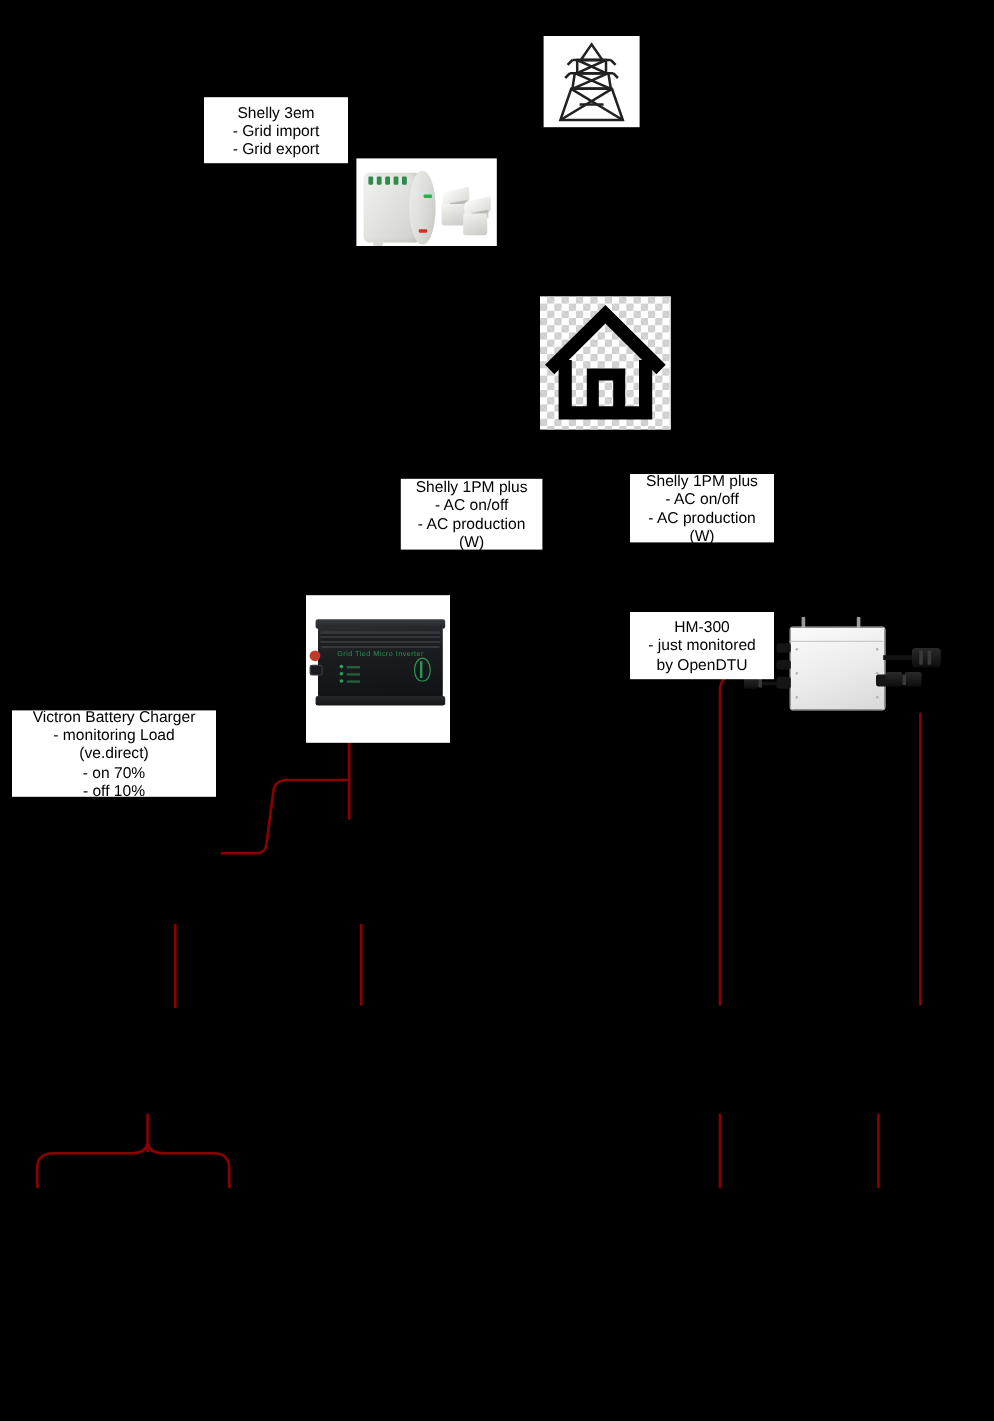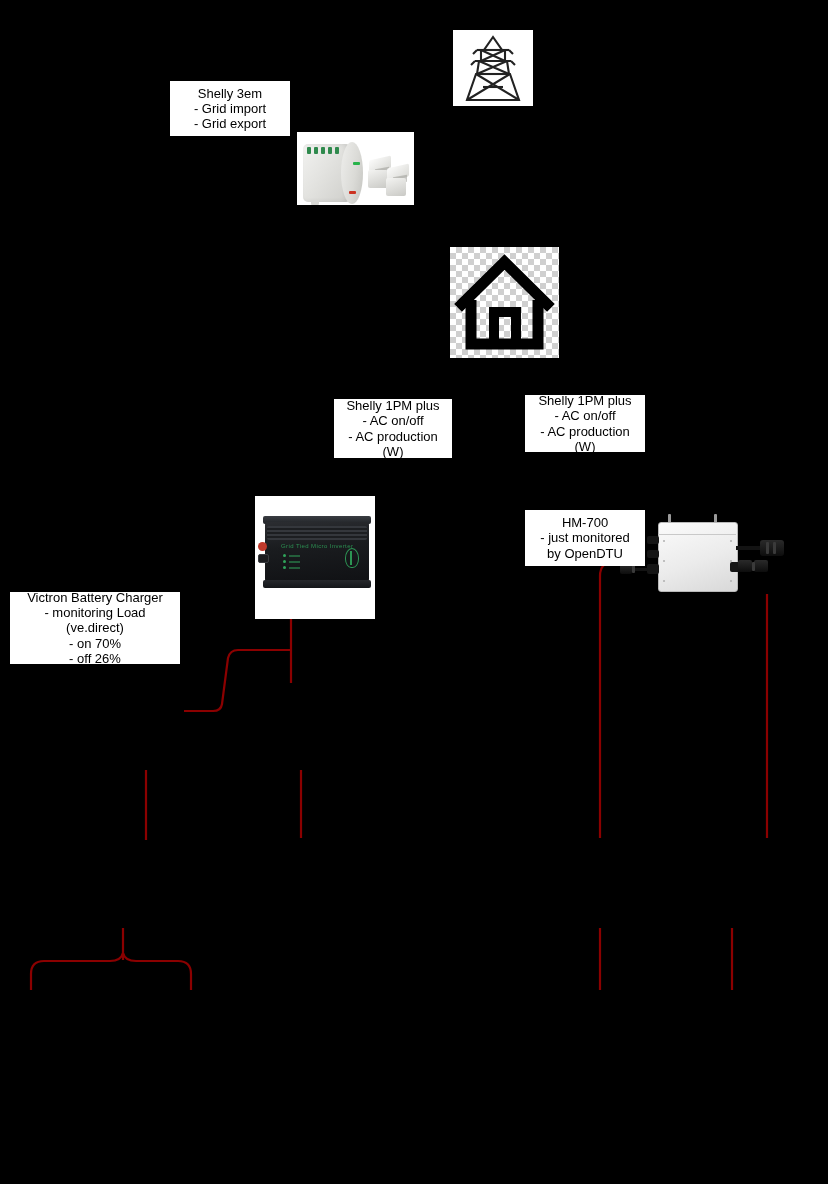--- a/index.html
+++ b/index.html
@@ -311,21 +311,21 @@
 
   <div class="label-box" style="left:334px; top:371px; width:118px; height:59px;">Shelly 1PM plus
 - AC on/off
 - AC production (W)</div>
 
   <div class="label-box" style="left:525px; top:367px; width:120px; height:57px;">Shelly 1PM plus
 - AC on/off
 - AC production (W)</div>
 
 
-  <div class="label-box" style="left:525px; top:482px; width:120px; height:56px;">HM-700
+  <div class="label-box" style="left:525px; top:482px; width:120px; height:56px;">HM-300
 - just monitored by OpenDTU</div>
 
   <div class="label-box" style="left:10px; top:564px; width:170px; height:72px;">Victron Battery Charger
 - monitoring Load (ve.direct)
 - on 70%
-- off 26%</div>
+- off 10%</div>
 
 </div>
 
 </body></html>

